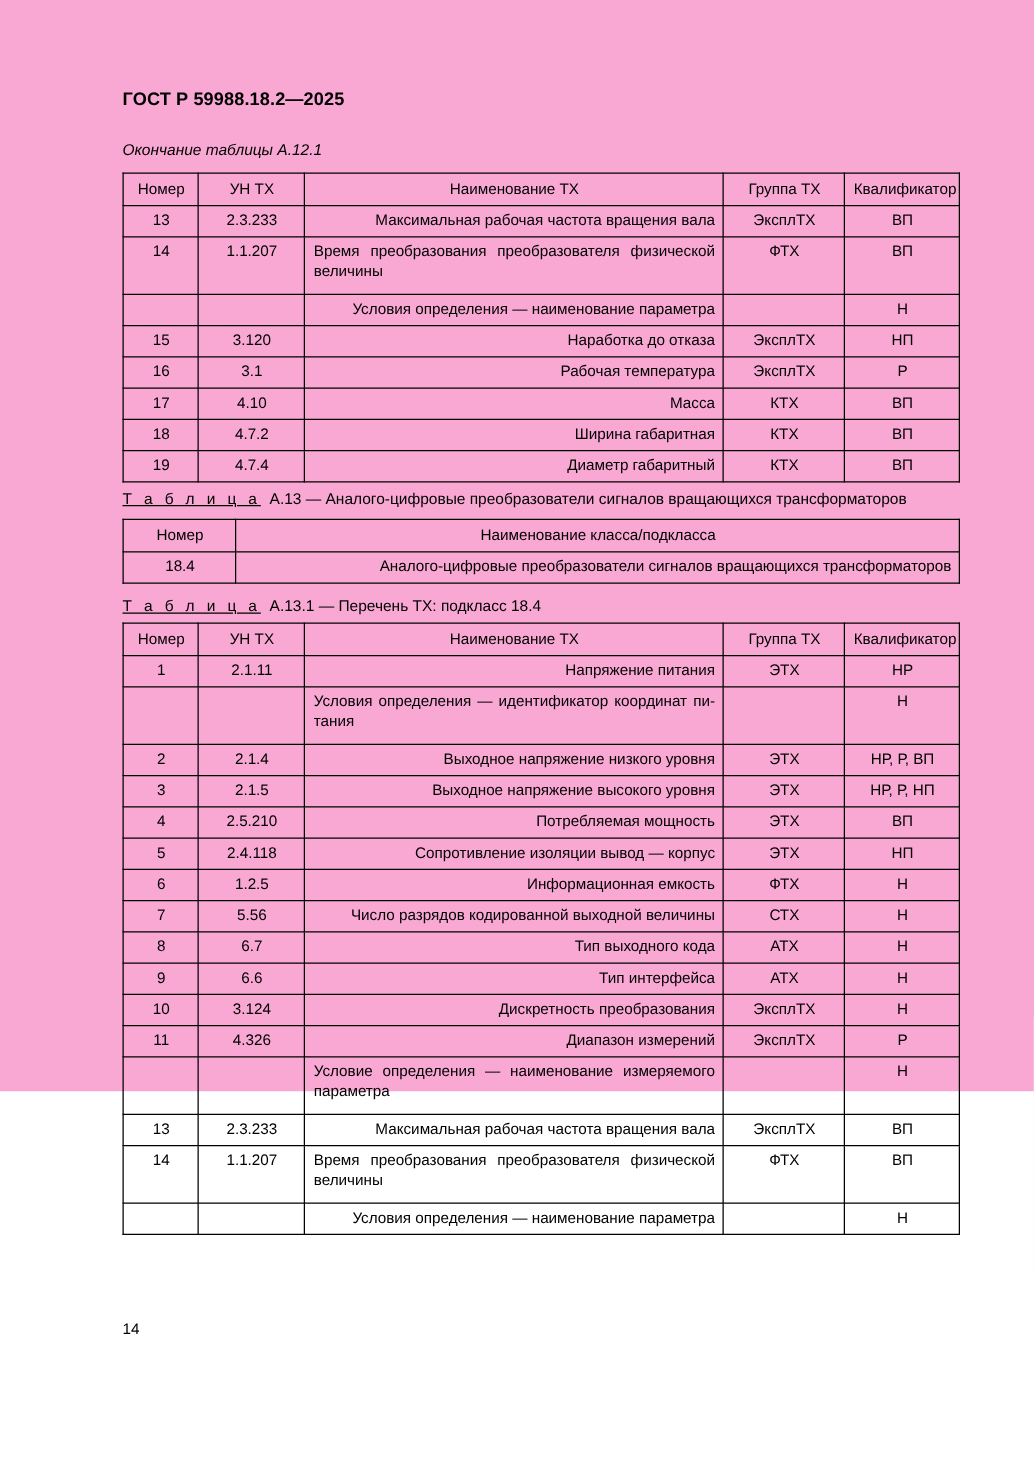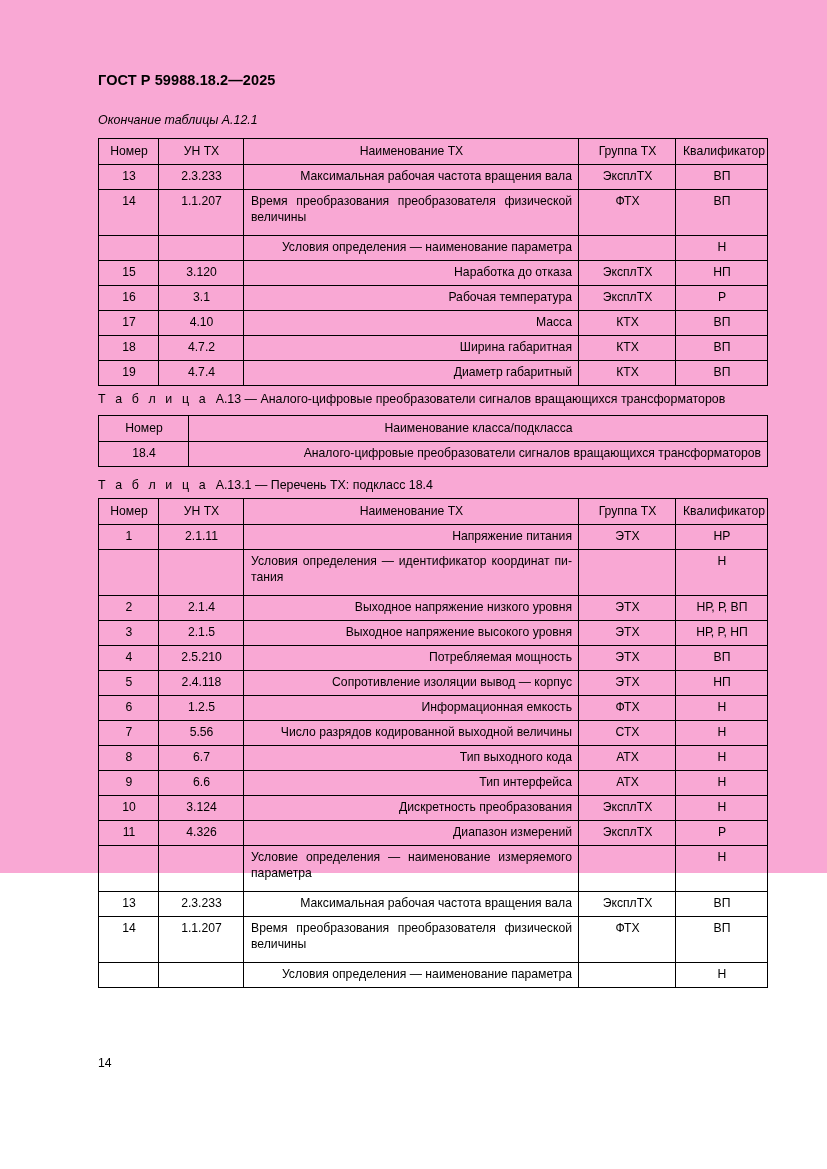--- a/index.html
+++ b/index.html
@@ -38,20 +38,21 @@
     position: absolute;
     left: 98px;
     font-size: 12.4px;
     white-space: nowrap;
   }
   .caption.italic {
     font-style: italic;
   }
   .caption .sp {
     letter-spacing: 3.1px;
+    text-decoration: underline;
   }
   .caption .gap {
     display: inline-block;
     width: 7px;
   }
 
   .cap-a121 { top: 113px; }
   .cap-a13  { top: 392px; }
   .cap-a131 { top: 478px; }
 

